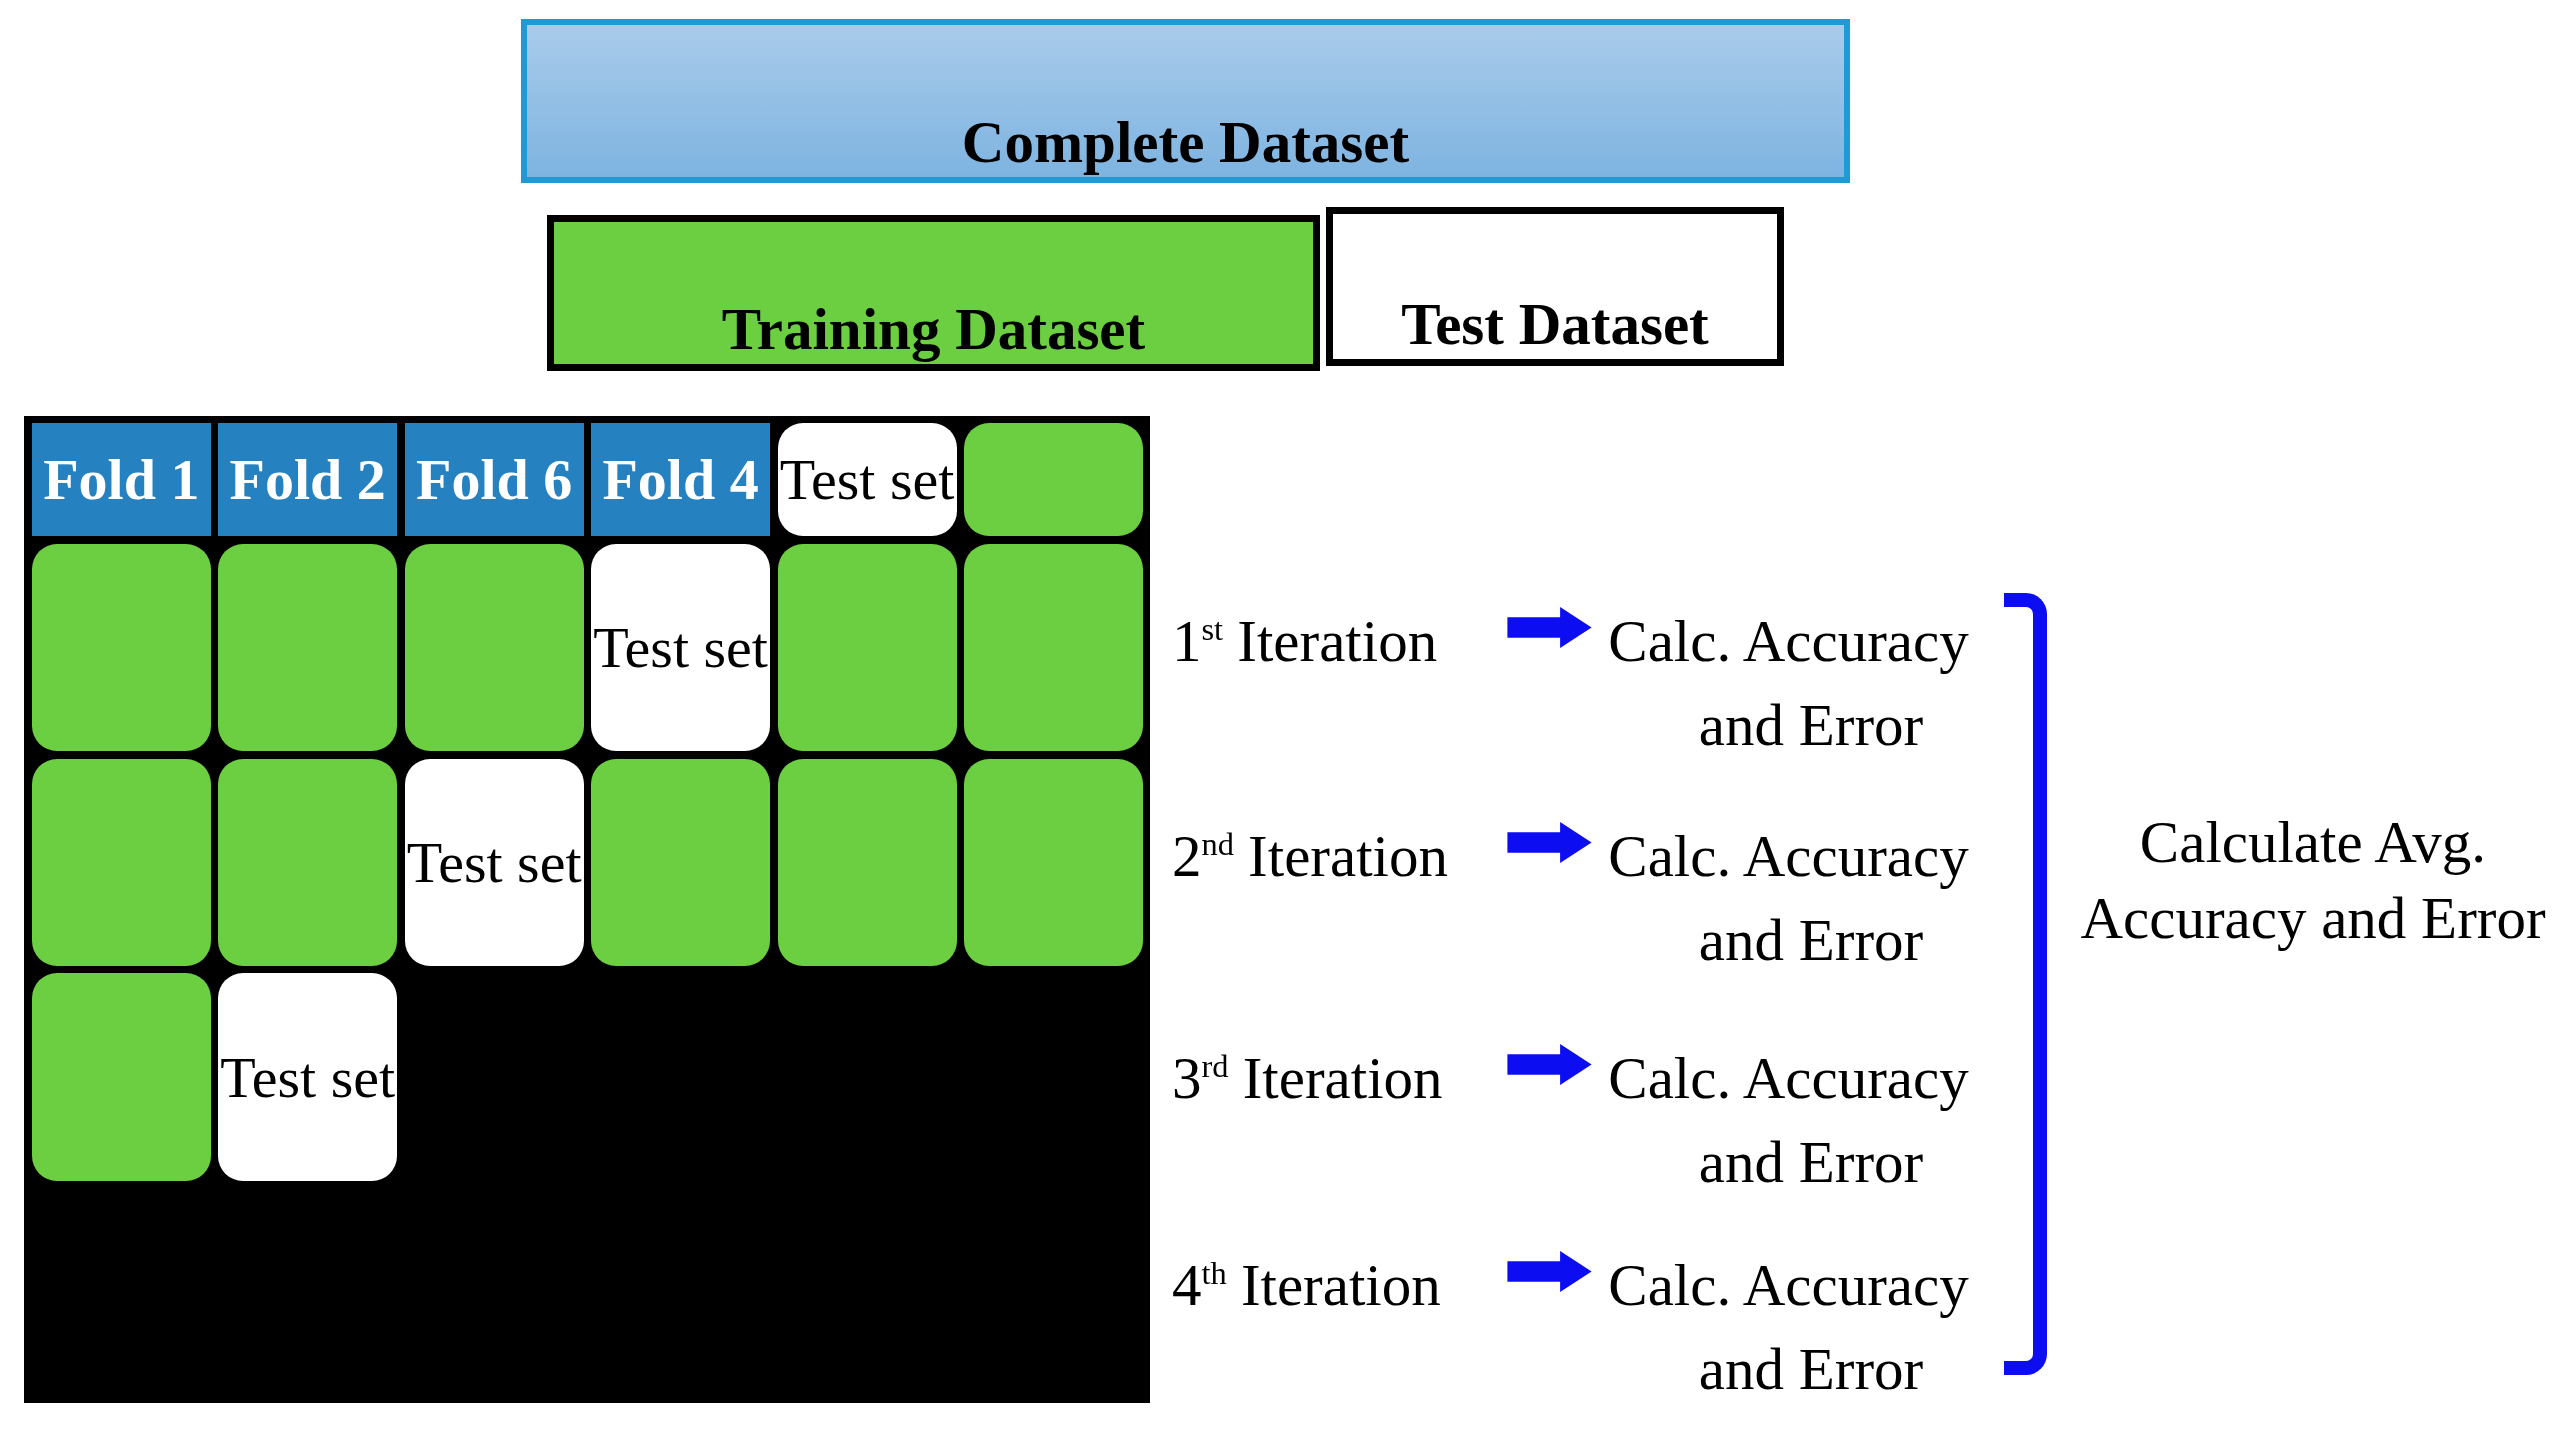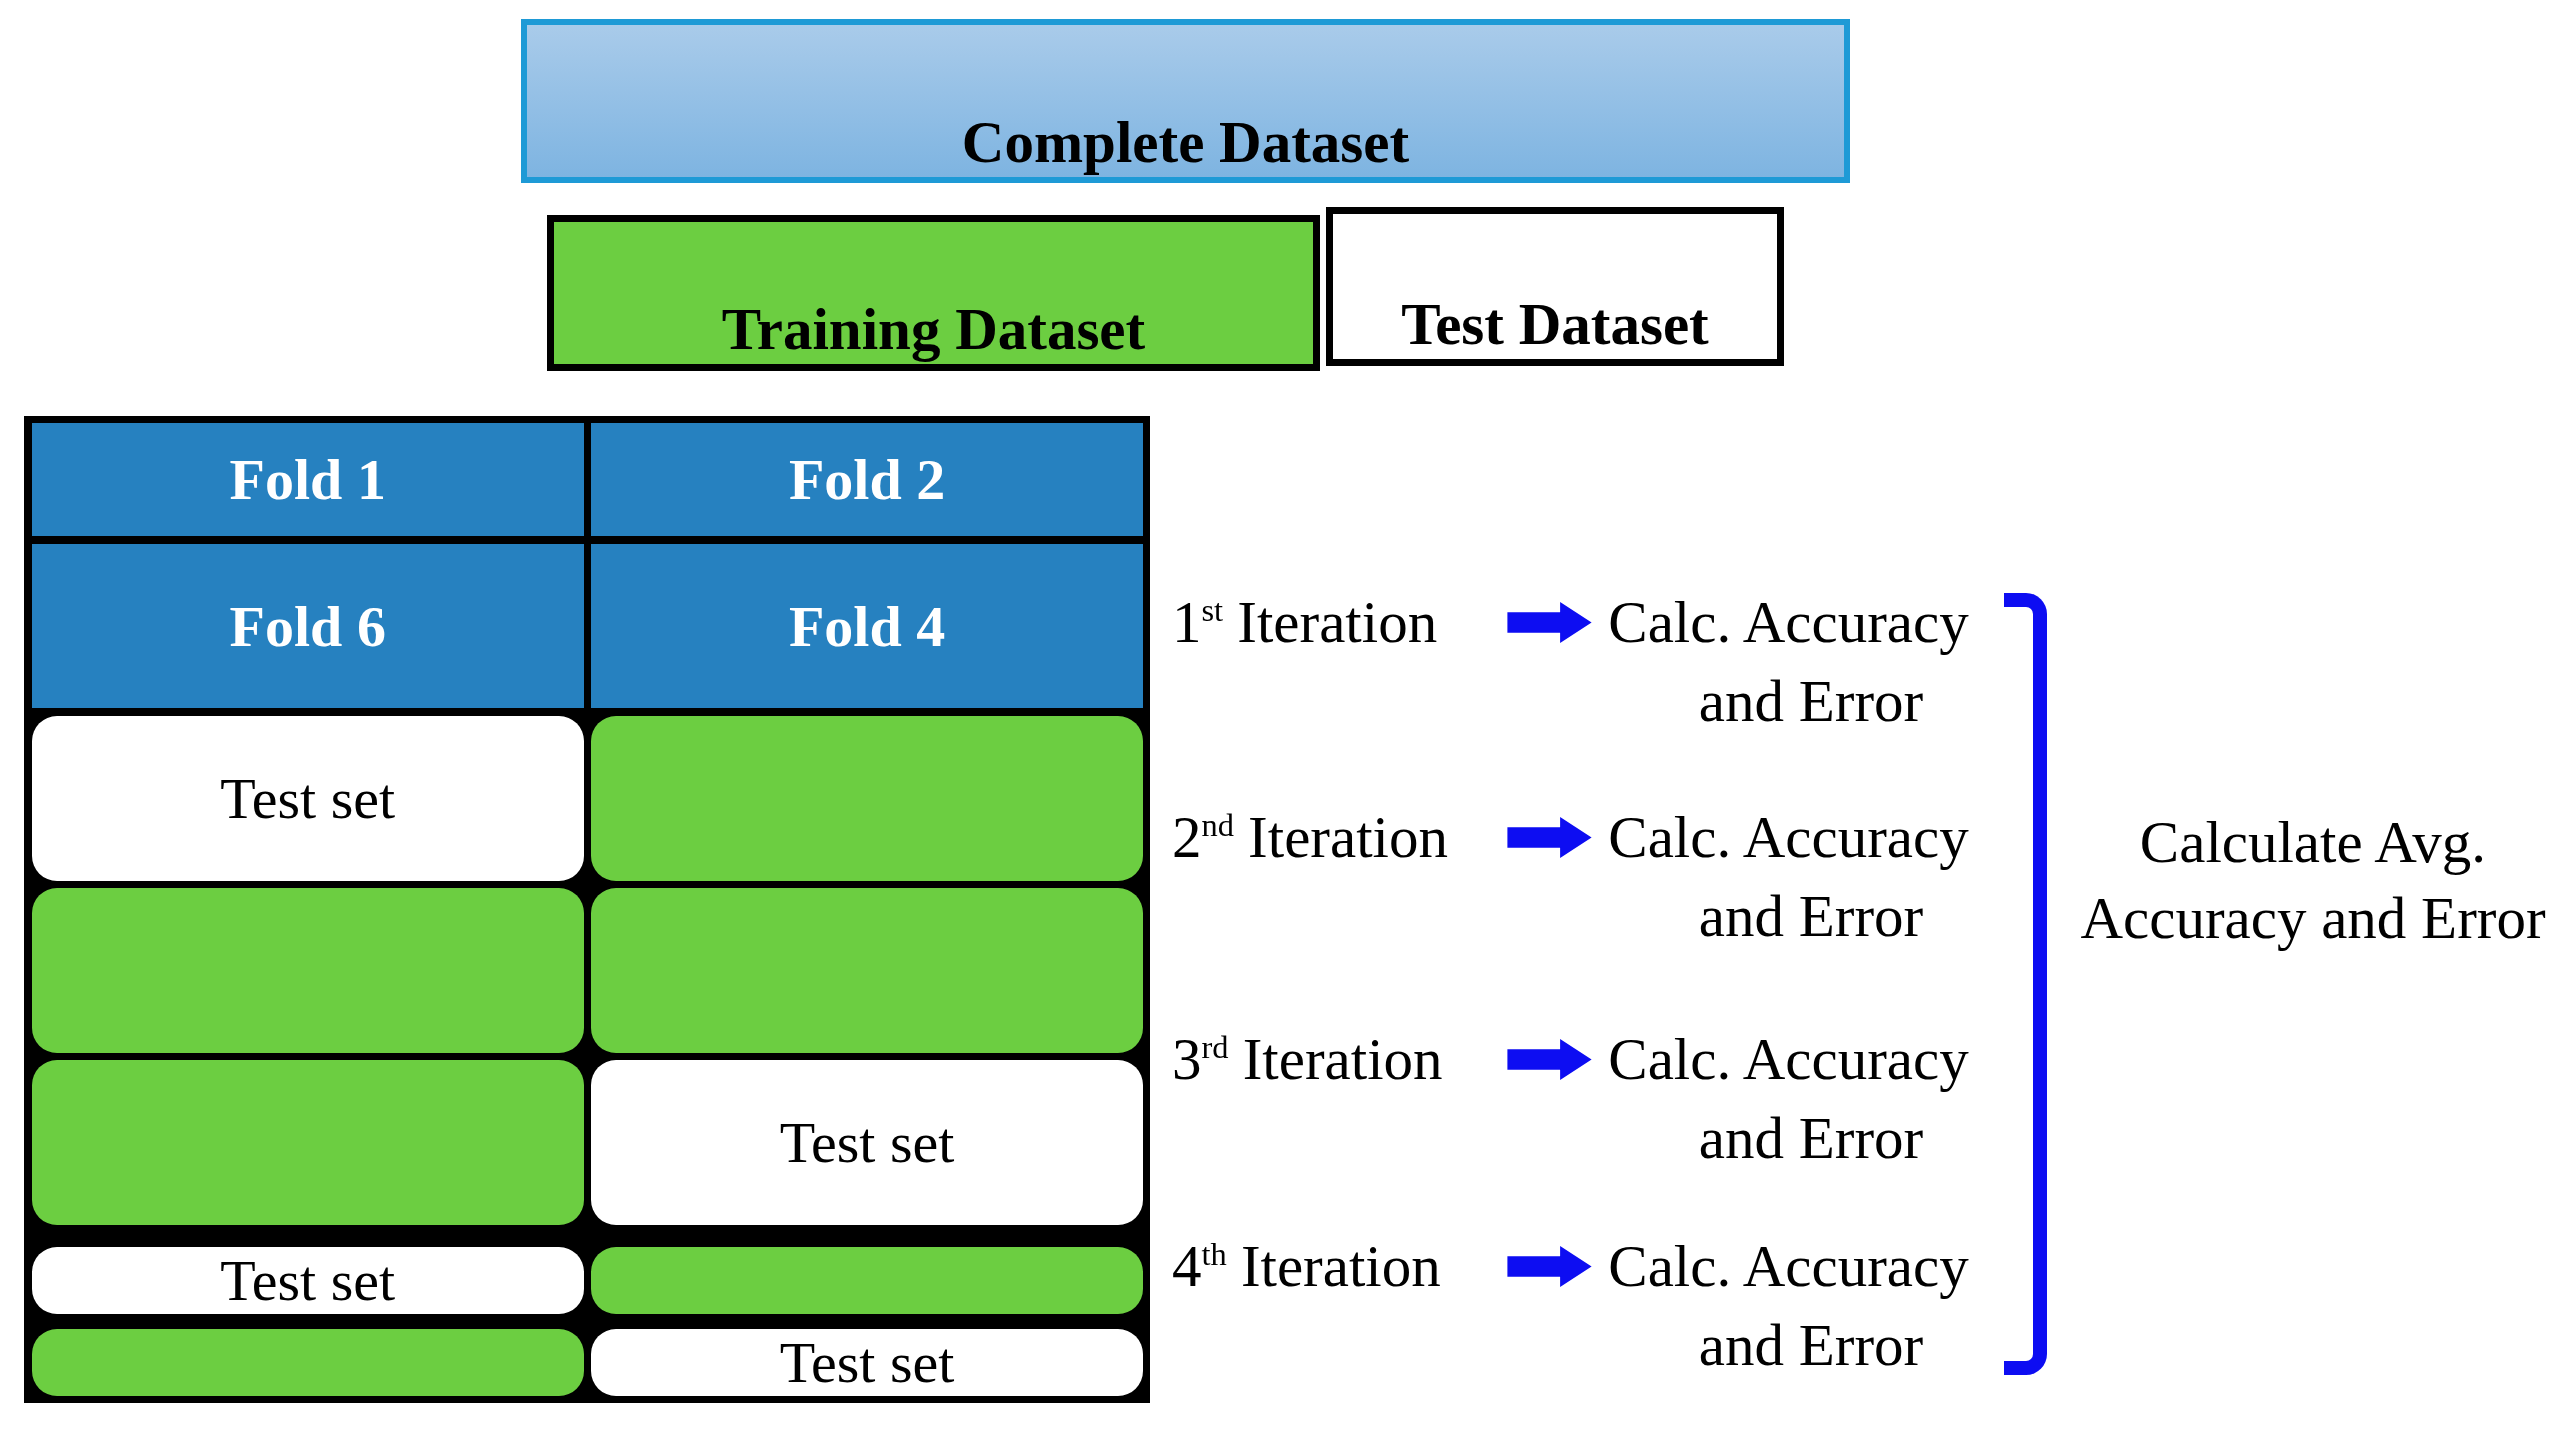--- a/index.html
+++ b/index.html
@@ -41,21 +41,21 @@
   .testds-box{
     left:1326px;top:207px;width:458px;height:159px;
     border:7.4px solid var(--ink);
     background:var(--paper);
   }
   .fold-table{
     position:absolute;left:24.4px;top:416px;
     width:1126px;height:987px;
     background:var(--ink);
     display:grid;
-    grid-template-columns:repeat(2,1fr);
+    grid-template-columns:repeat(6,1fr);
     grid-template-rows:113px repeat(4,1fr);
     gap:7.4px;padding:7.4px;
   }
   .fold-hdr{
     background:var(--header-blue);
     color:#ffffff;font-weight:bold;font-size:58px;
     display:flex;align-items:center;justify-content:center;
   }
   .cell{background:var(--green);border-radius:25px;}
   .cell.test{
@@ -64,21 +64,21 @@
     font-size:58px;
   }
   .iter-row{
     position:absolute;left:1172px;width:963px;
     font-size:59px;
   }
   .iter-row.r0{top:583px;}
   .iter-row.r1{top:798px;}
   .iter-row.r2{top:1020px;}
   .iter-row.r3{top:1227px;}
-  .iter-line1{display:flex;align-items:center;height:79px;white-space:nowrap;}
+  .iter-line1{display:flex;align-items:flex-start;height:79px;white-space:nowrap;margin-top:24px;}
   .iter-label{display:inline-block;width:335px;}
   .iter-label sup{font-size:55%;line-height:0;}
   .iter-word{margin-left:0.24em;}
   .arrow-icon{width:85px;height:41px;flex:none;}
   .arrow-icon path{fill:var(--arrow-blue);}
   .iter-calc1{margin-left:16.3px;}
   .iter-calc2{
     margin-left:437px;width:404px;height:79px;
     line-height:79px;text-align:center;
   }

